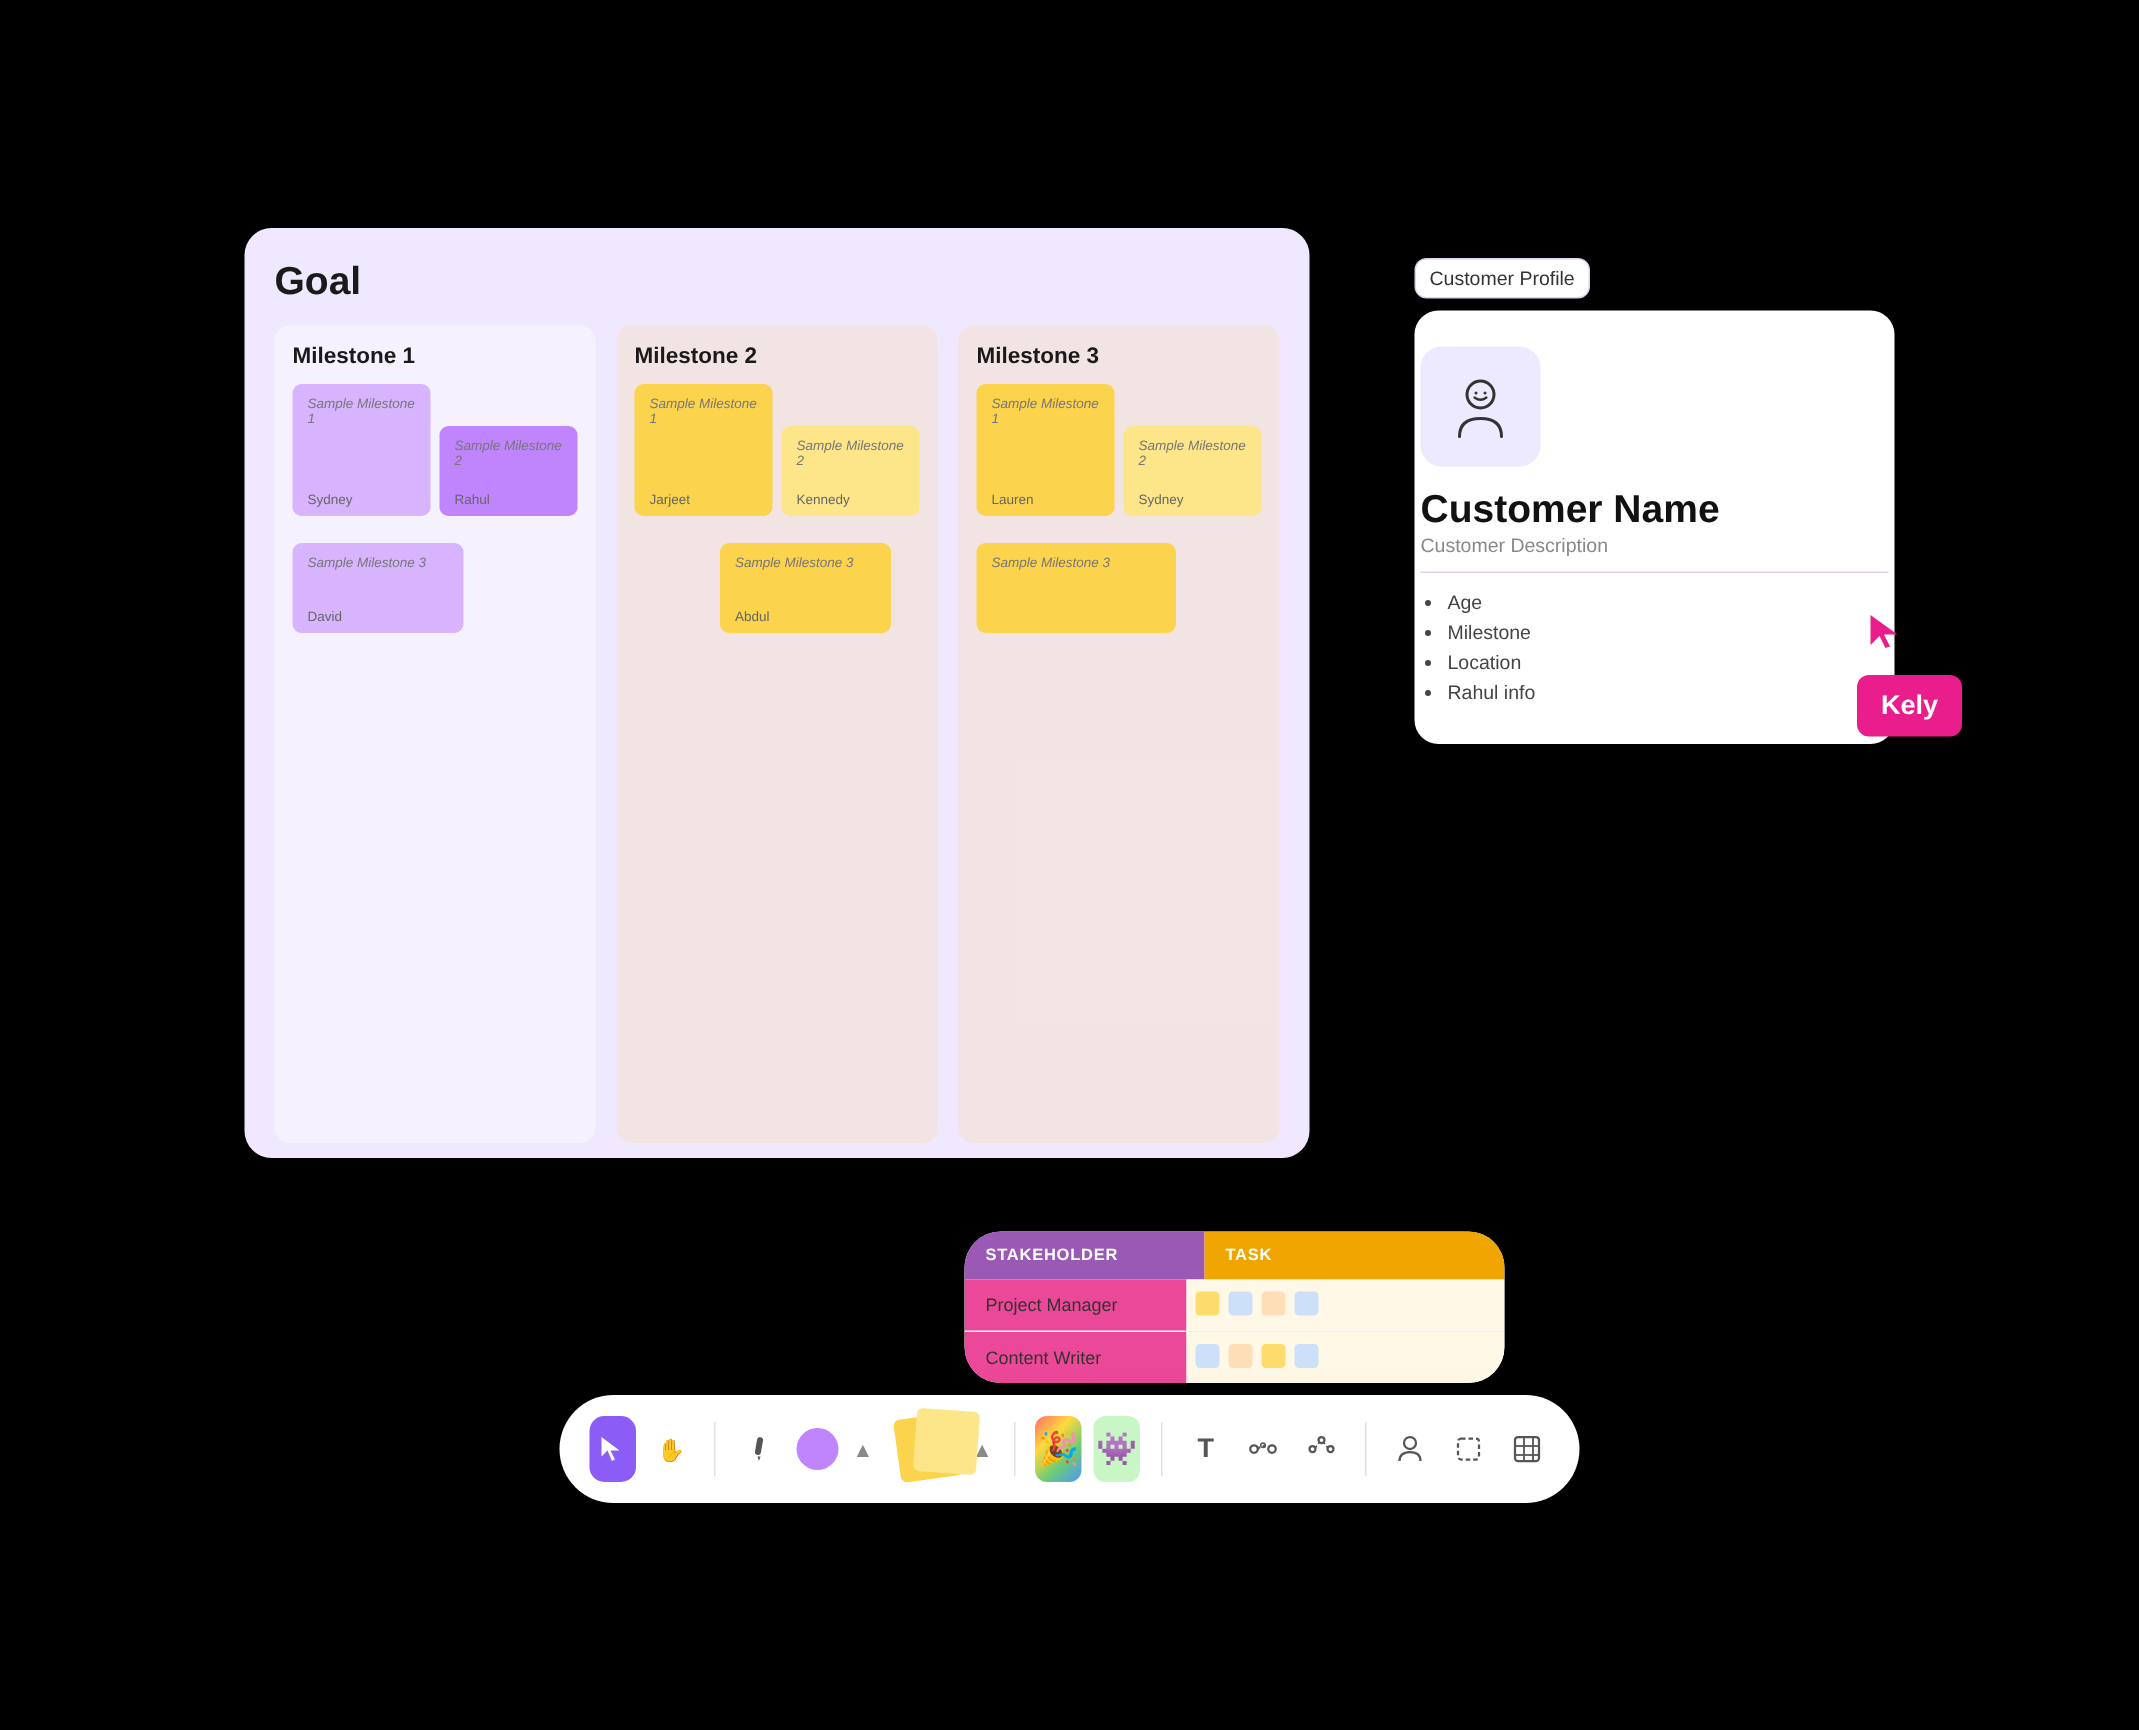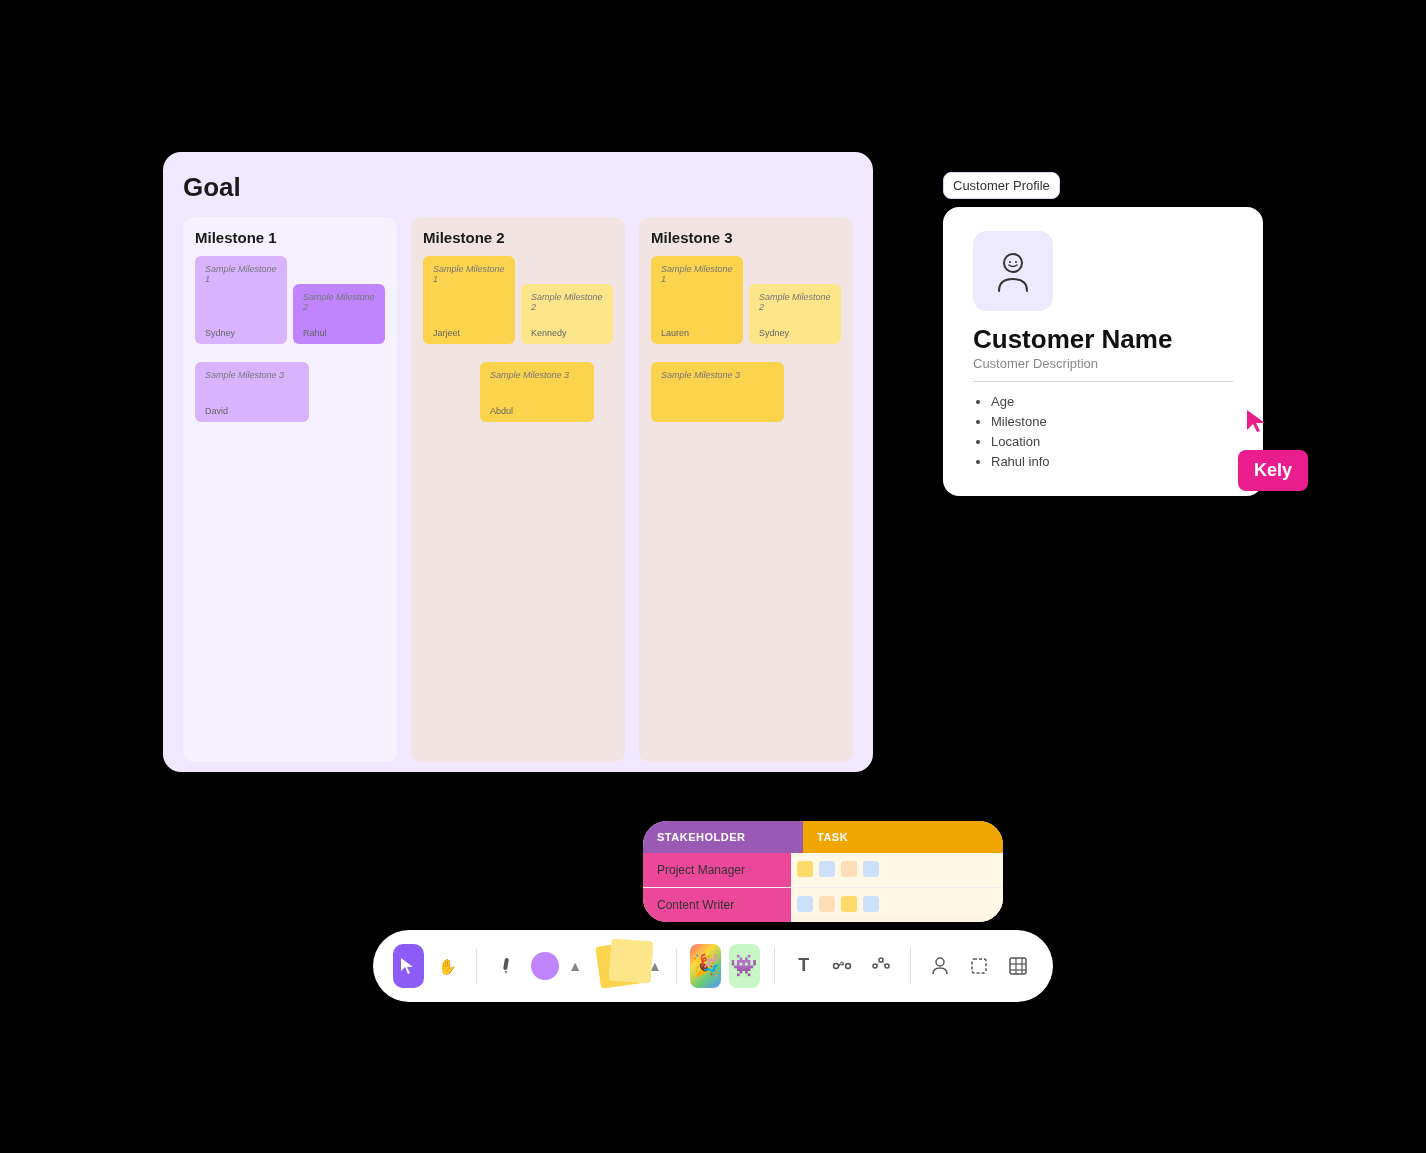--- a/index.html
+++ b/index.html
@@ -192,21 +192,21 @@
       font-weight: 400;
       color: #333;
       margin-bottom: 8px;
       position: relative;
       z-index: 10;
     }
 
     .customer-profile-card {
       background: white;
       border-radius: 16px;
-      padding: 24px 30px 22px;
+      padding: 24px 4px 22px;
       box-shadow: 0 6px 30px rgba(0,0,0,0.12);
       position: relative;
     }
 
     .avatar-container {
       width: 80px;
       height: 80px;
       background: #ede9fe;
       border-radius: 14px;
       display: flex;

